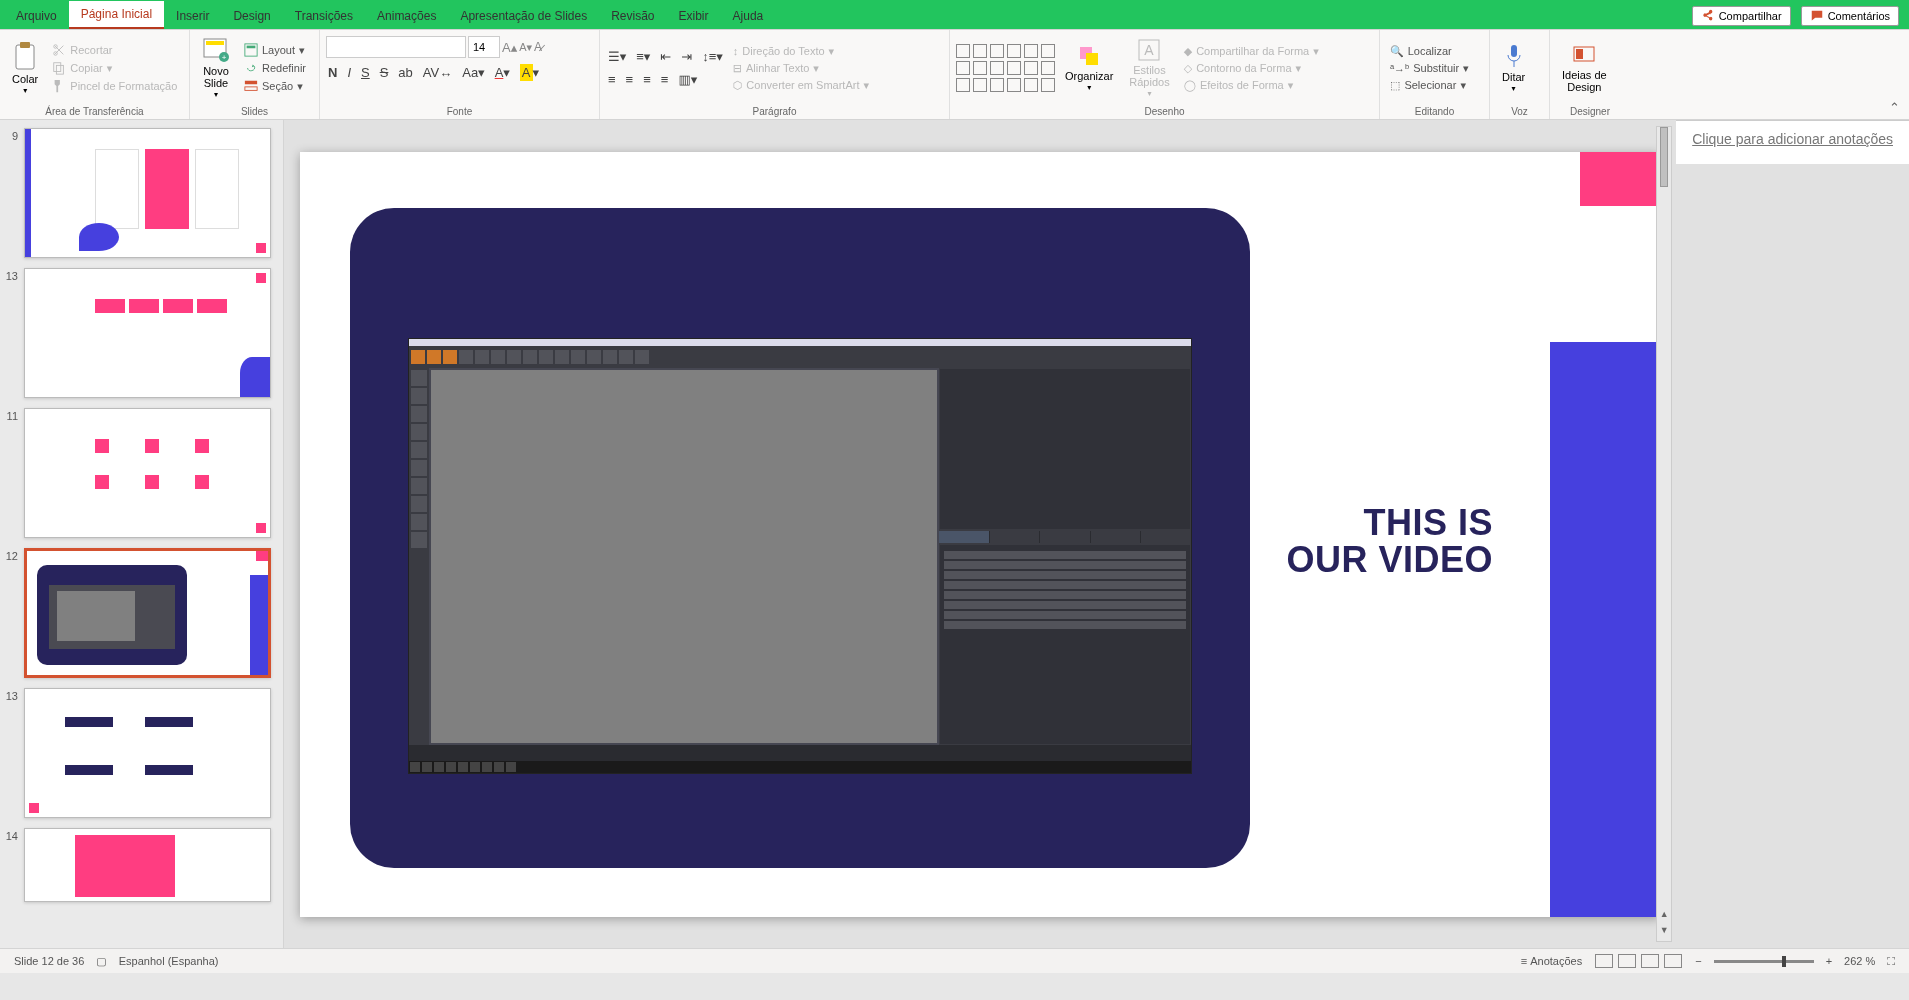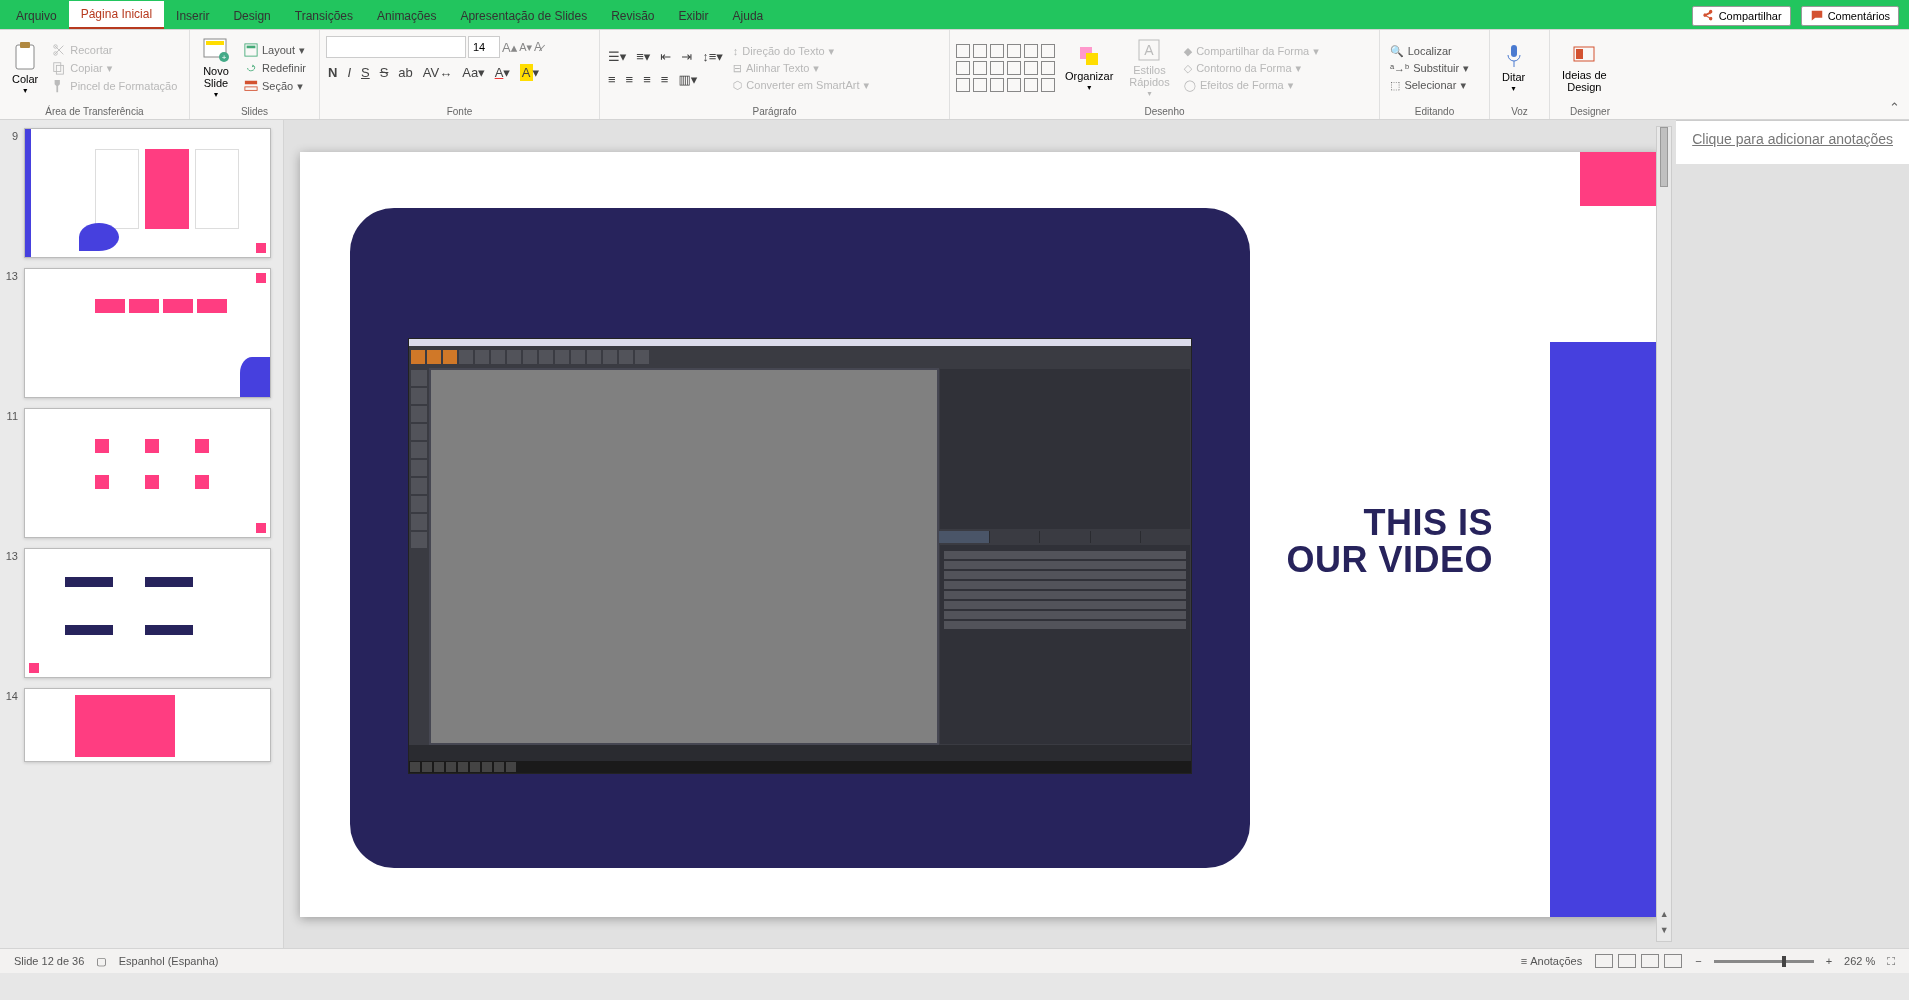--- a/index.html
+++ b/index.html
@@ -336,20 +336,30 @@
       <div class="thumb-img">
         <div class="bar" style="right:4px;bottom:4px;width:10px;height:10px;background:#ff3d81"></div>
         <div class="bar" style="left:70px;top:30px;width:14px;height:14px;background:#ff3d81"></div>
         <div class="bar" style="left:120px;top:30px;width:14px;height:14px;background:#ff3d81"></div>
         <div class="bar" style="left:170px;top:30px;width:14px;height:14px;background:#ff3d81"></div>
         <div class="bar" style="left:70px;top:66px;width:14px;height:14px;background:#ff3d81"></div>
         <div class="bar" style="left:120px;top:66px;width:14px;height:14px;background:#ff3d81"></div>
         <div class="bar" style="left:170px;top:66px;width:14px;height:14px;background:#ff3d81"></div>
       </div>
     </div>
+    <div class="thumb sel">
+      <div class="thumb-num">12</div>
+      <div class="thumb-img">
+        <div class="bar" style="right:0;top:0;width:12px;height:10px;background:#ff3d81"></div>
+        <div class="bar" style="right:0;top:24px;bottom:0;width:18px;background:#4640de"></div>
+        <div class="bar" style="left:10px;top:14px;width:150px;height:100px;background:#27235c;border-radius:10px"></div>
+        <div class="bar" style="left:22px;top:34px;width:126px;height:64px;background:#4a4a52"></div>
+        <div class="bar" style="left:30px;top:40px;width:78px;height:50px;background:#808080"></div>
+      </div>
+    </div>
     <div class="thumb">
       <div class="thumb-num">13</div>
       <div class="thumb-img">
         <div class="bar" style="left:4px;bottom:4px;width:10px;height:10px;background:#ff3d81"></div>
         <div class="bar" style="left:40px;top:28px;width:48px;height:10px;background:#27235c"></div>
         <div class="bar" style="left:120px;top:28px;width:48px;height:10px;background:#27235c"></div>
         <div class="bar" style="left:40px;top:76px;width:48px;height:10px;background:#27235c"></div>
         <div class="bar" style="left:120px;top:76px;width:48px;height:10px;background:#27235c"></div>
       </div>
     </div>

